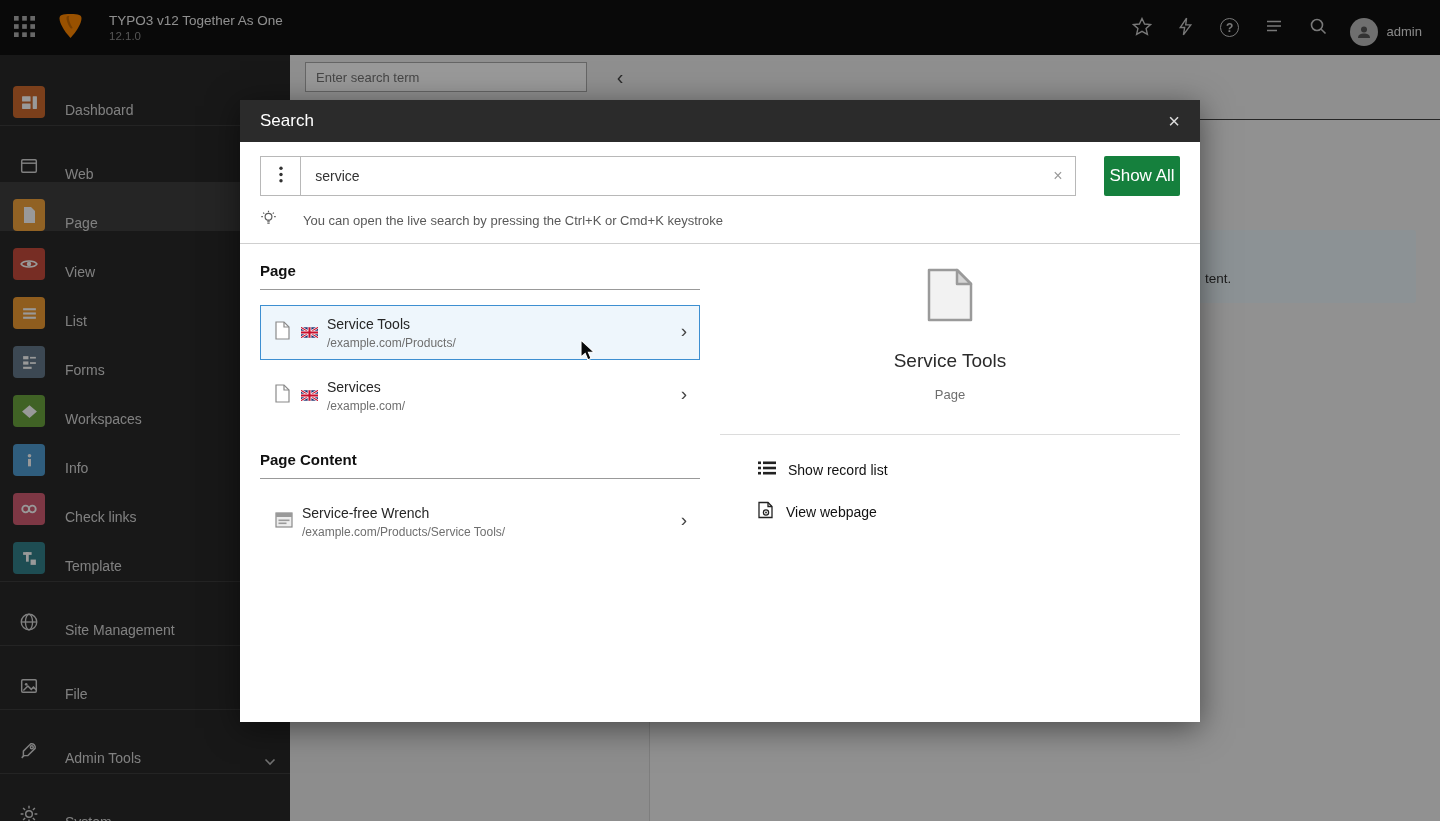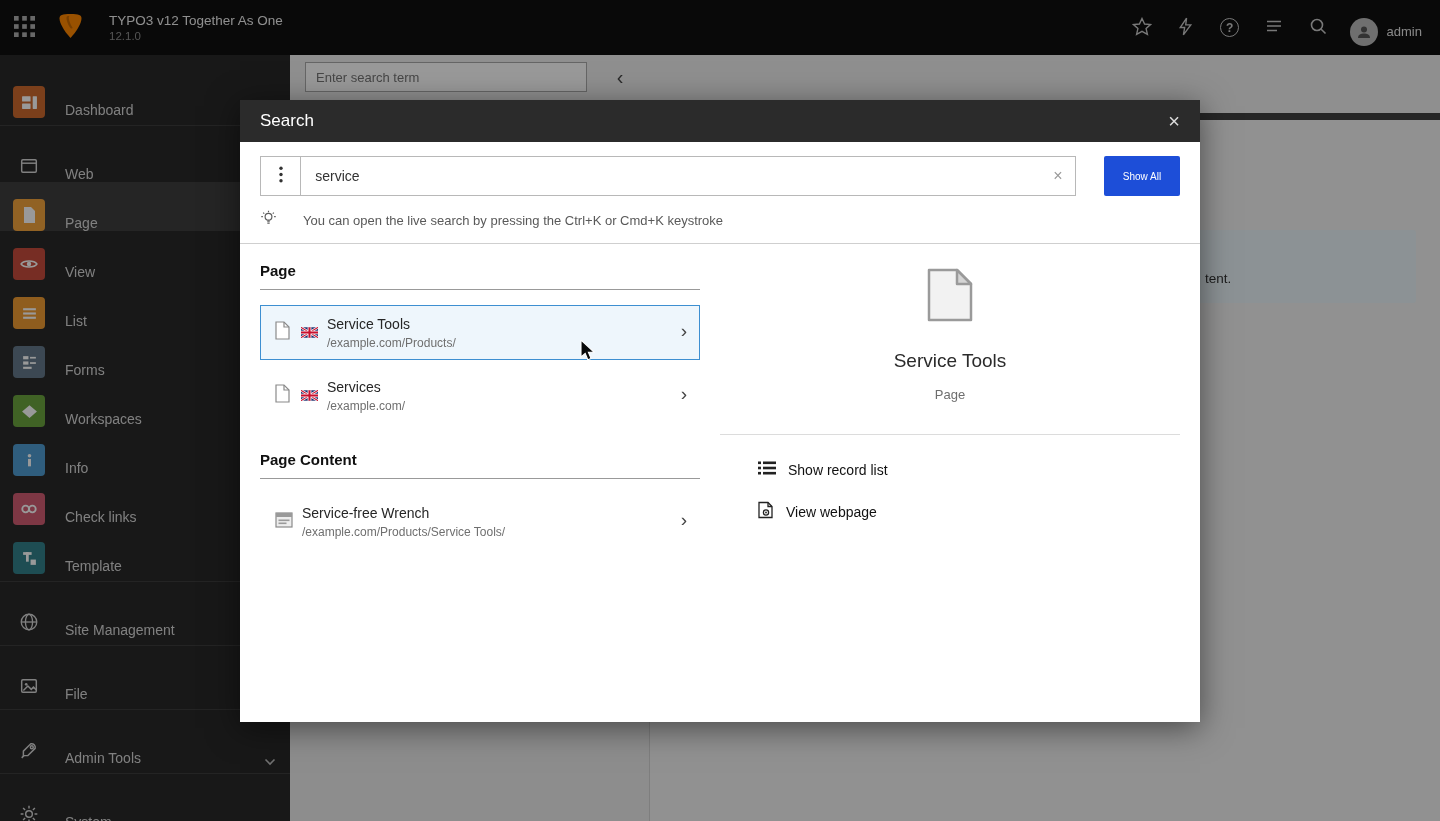--- a/index.html
+++ b/index.html
@@ -27,21 +27,21 @@
   .nav-label { margin-left:20px; color:#d6d6d6; font-size:14px; }
   .mico { width:32px; height:32px; border-radius:4px; display:flex; align-items:center; justify-content:center; flex:0 0 32px; }
   .mico.flat { background:transparent; }
   .bg-dashboard { background:#CE6A2E; } .bg-page { background:#F2A33C; } .bg-view { background:#C74C3C; }
   .bg-list { background:#EF9B32; } .bg-forms { background:#64798A; } .bg-workspaces { background:#6BA33F; }
   .bg-info { background:#4F9BD0; } .bg-links { background:#D15C72; } .bg-template { background:#33808A; }
   .nav-chev { margin-left:auto; display:flex; }
 
   
   .content { position:absolute; left:290px; top:55px; width:1150px; height:766px; background:#e8e8e8; }
-  .docheader { position:relative; height:65px; background:#efefef; border-bottom:7px solid #404040; }
+  .docheader { position:relative; height:65px; background:#efefef; border-bottom:1px solid #404040; }
   .dh-search { position:absolute; left:15px; top:7px; width:282px; height:30px; border:1px solid #ababab; background:#fff; font-size:13px; padding:0 10px; color:#333; font-family:inherit; }
   .dh-collapse { position:absolute; left:312px; top:7px; width:36px; height:30px; background:none; border:none; font-size:20px; color:#444; cursor:pointer; }
   .body-row { display:flex; height:701px; }
   .tree-panel { width:360px; background:#ececec; border-right:1px solid #d2d2d2; }
   .work-area { flex:1; background:#f2f2f2; position:relative; }
   .callout { position:absolute; left:40px; top:110px; right:24px; height:73px; background:#e9f3f8; border-radius:3px; }
   .callout span { position:absolute; left:515px; top:41px; font-size:13.5px; color:#333; }
 
   
   .backdrop { position:absolute; left:0; top:0; width:1440px; height:821px; background:rgba(0,0,0,0.40); z-index:40; }
@@ -49,21 +49,21 @@
   .modal-header { height:42px; background:#2b2b2b; display:flex; align-items:center; justify-content:space-between; padding:0 20px; }
   .modal-title { color:#fff; font-size:17px; }
   .modal-close { background:none; border:none; color:#ddd; font-size:20px; cursor:pointer; line-height:1; }
   .modal-body { padding:14px 20px 0; }
 
   .search-row { display:flex; align-items:stretch; height:40px; }
   .dots-btn { width:48px; border:1px solid #b8b8b8; background:#fff; display:flex; align-items:center; justify-content:center; cursor:pointer; }
   .msearch-wrap { position:relative; width:908px; margin-left:-1px; }
   .msearch-wrap input { width:100%; height:40px; border:1px solid #b8b8b8; padding:0 32px 0 14px; font-size:14px; color:#333; font-family:inherit; }
   .clear-btn { position:absolute; right:6px; top:8px; width:24px; height:24px; background:none; border:none; color:#9a9a9a; font-size:16px; cursor:pointer; }
-  .show-all { margin-left:28px; width:89px; height:40px; background:#1d4ed8; color:#fff; border:none; border-radius:2px; font-size:10px; cursor:pointer; font-family:inherit; }
+  .show-all { margin-left:28px; width:89px; height:40px; background:#15803d; color:#fff; border:none; border-radius:2px; font-size:17px; cursor:pointer; font-family:inherit; }
 
   .hint { margin-top:14px; display:flex; align-items:center; gap:26px; color:#595959; font-size:13px; }
   .full-divider { margin:13px -20px 0; border-top:1px solid #cfcfcf; }
 
   .results { display:flex; gap:20px; padding-top:16px; }
   .left-col { width:440px; }
   .group-h { font-size:15px; font-weight:bold; color:#111; padding:2px 0 10px; border-bottom:1px solid #999; }
   .group-h + .result { margin-top:15px; }
   .result { height:55px; display:flex; align-items:center; padding:0 14px; position:relative; border:1px solid transparent; cursor:pointer; }
   .result + .result { margin-top:8px; }

